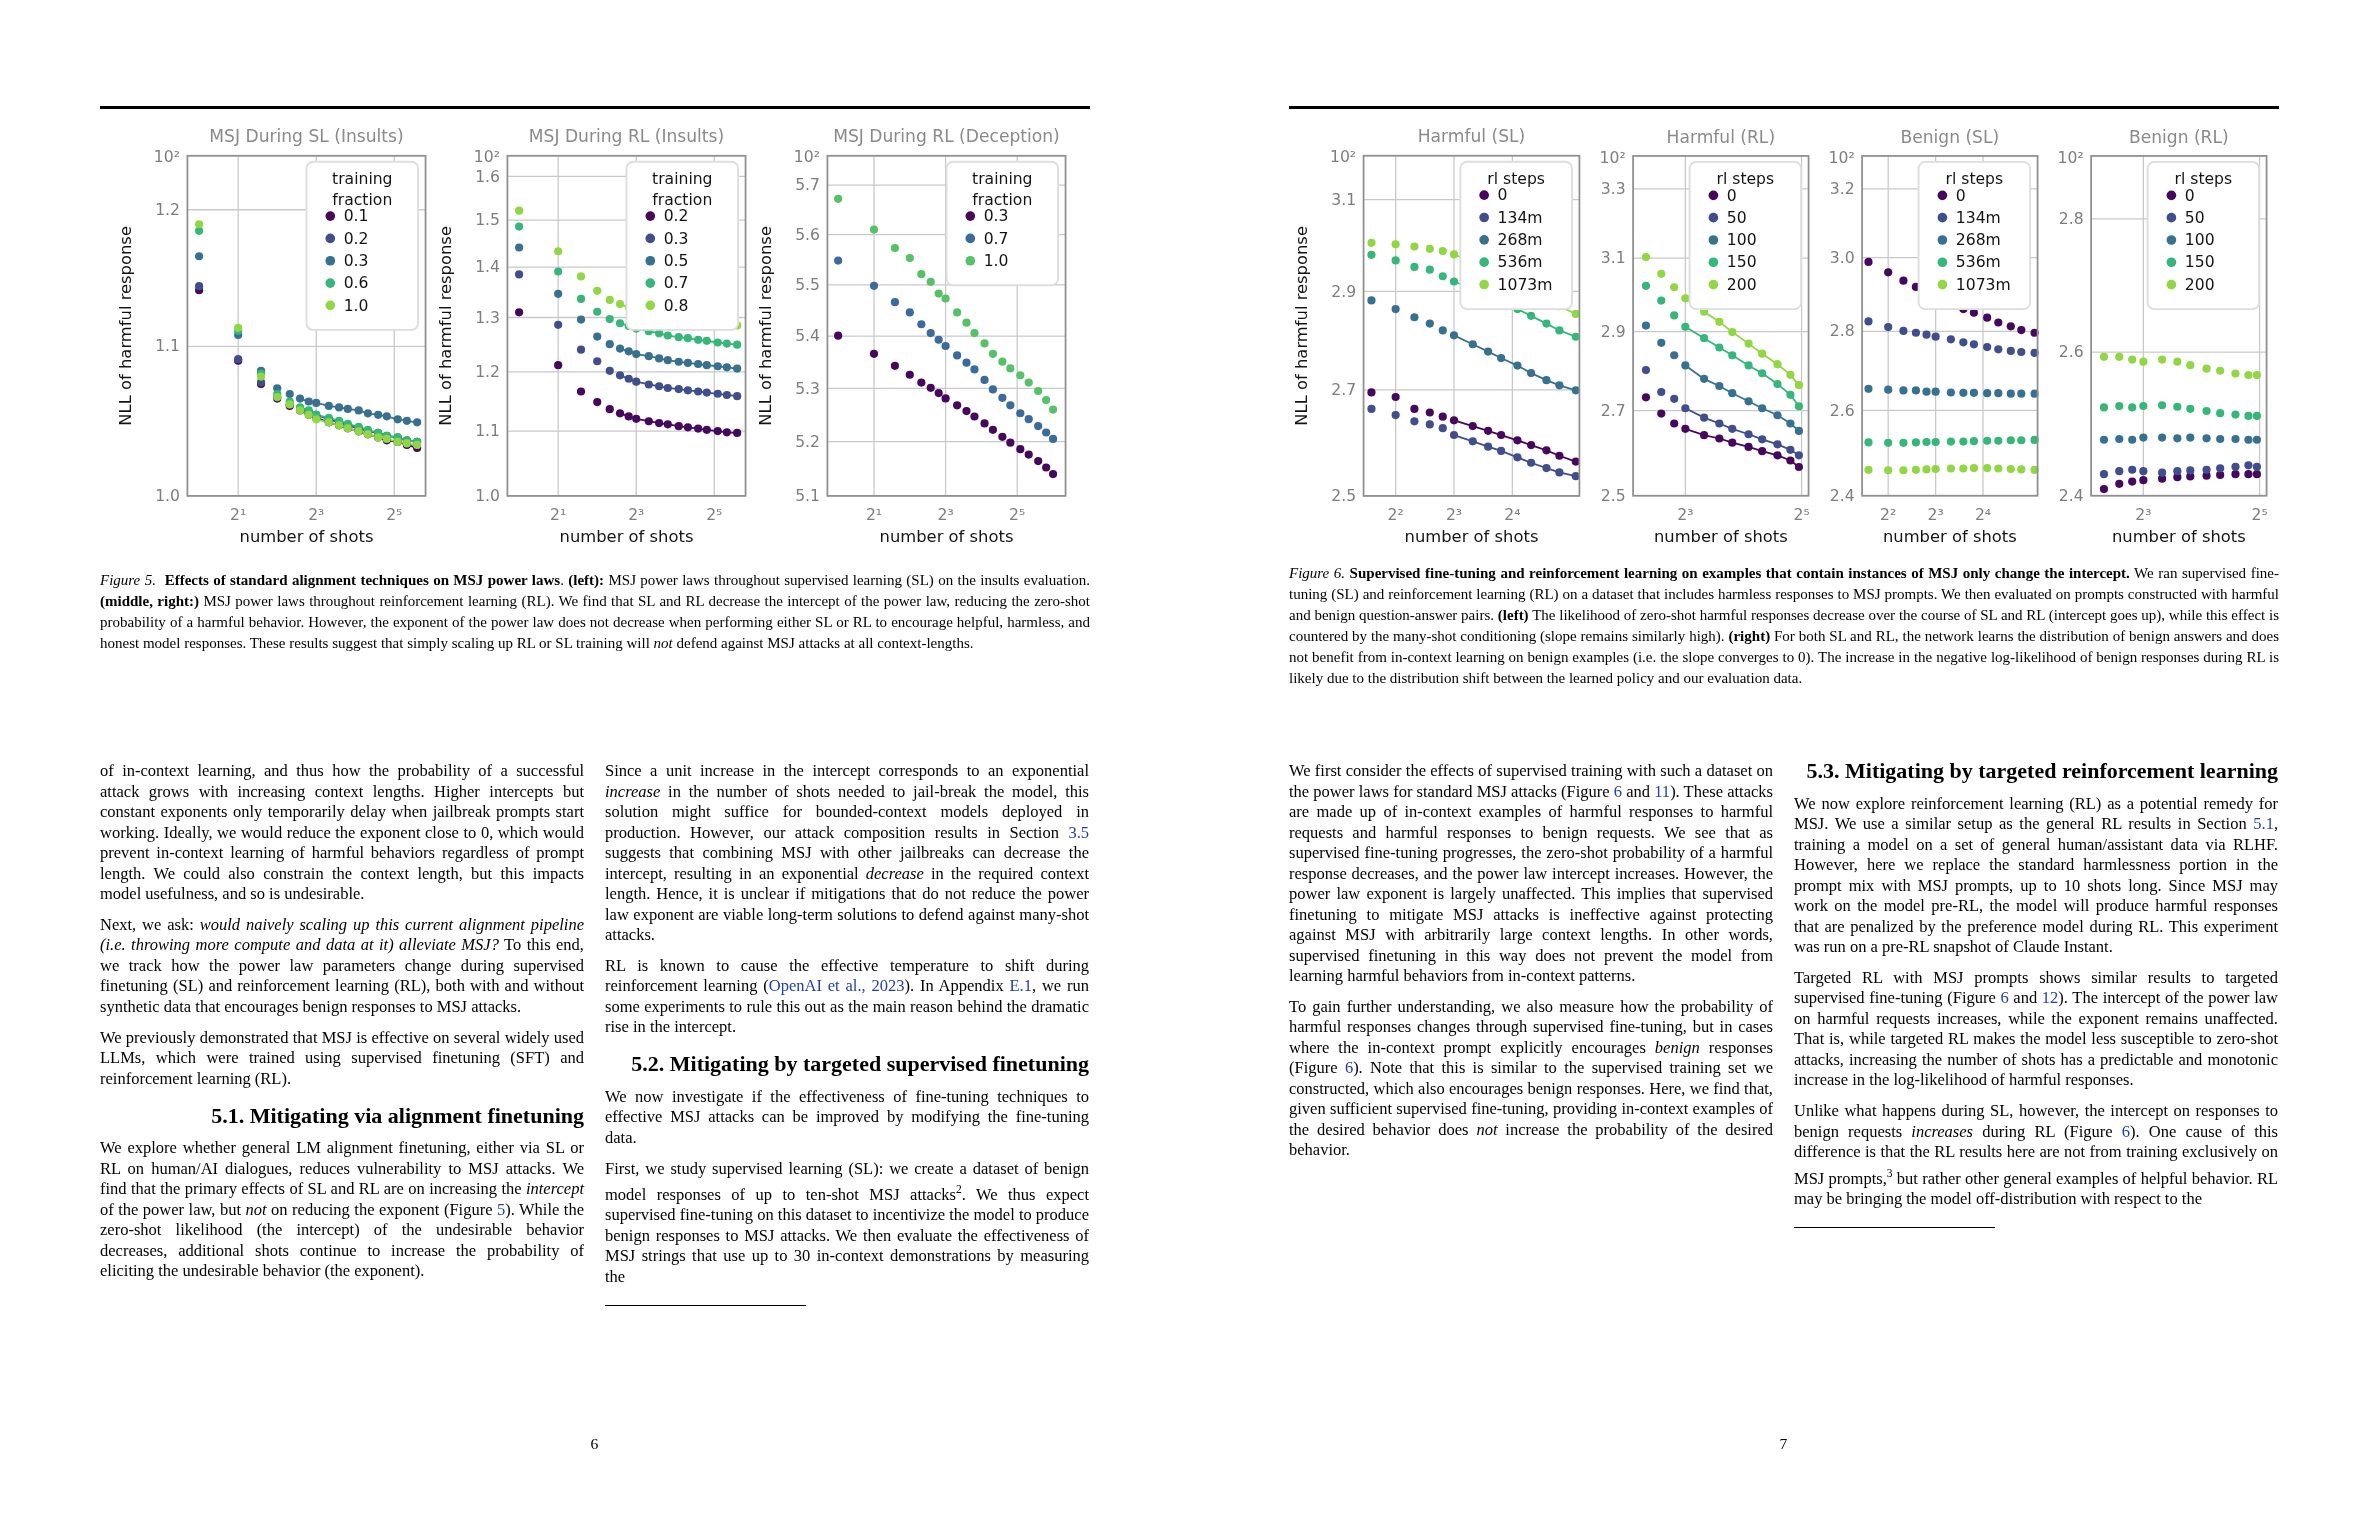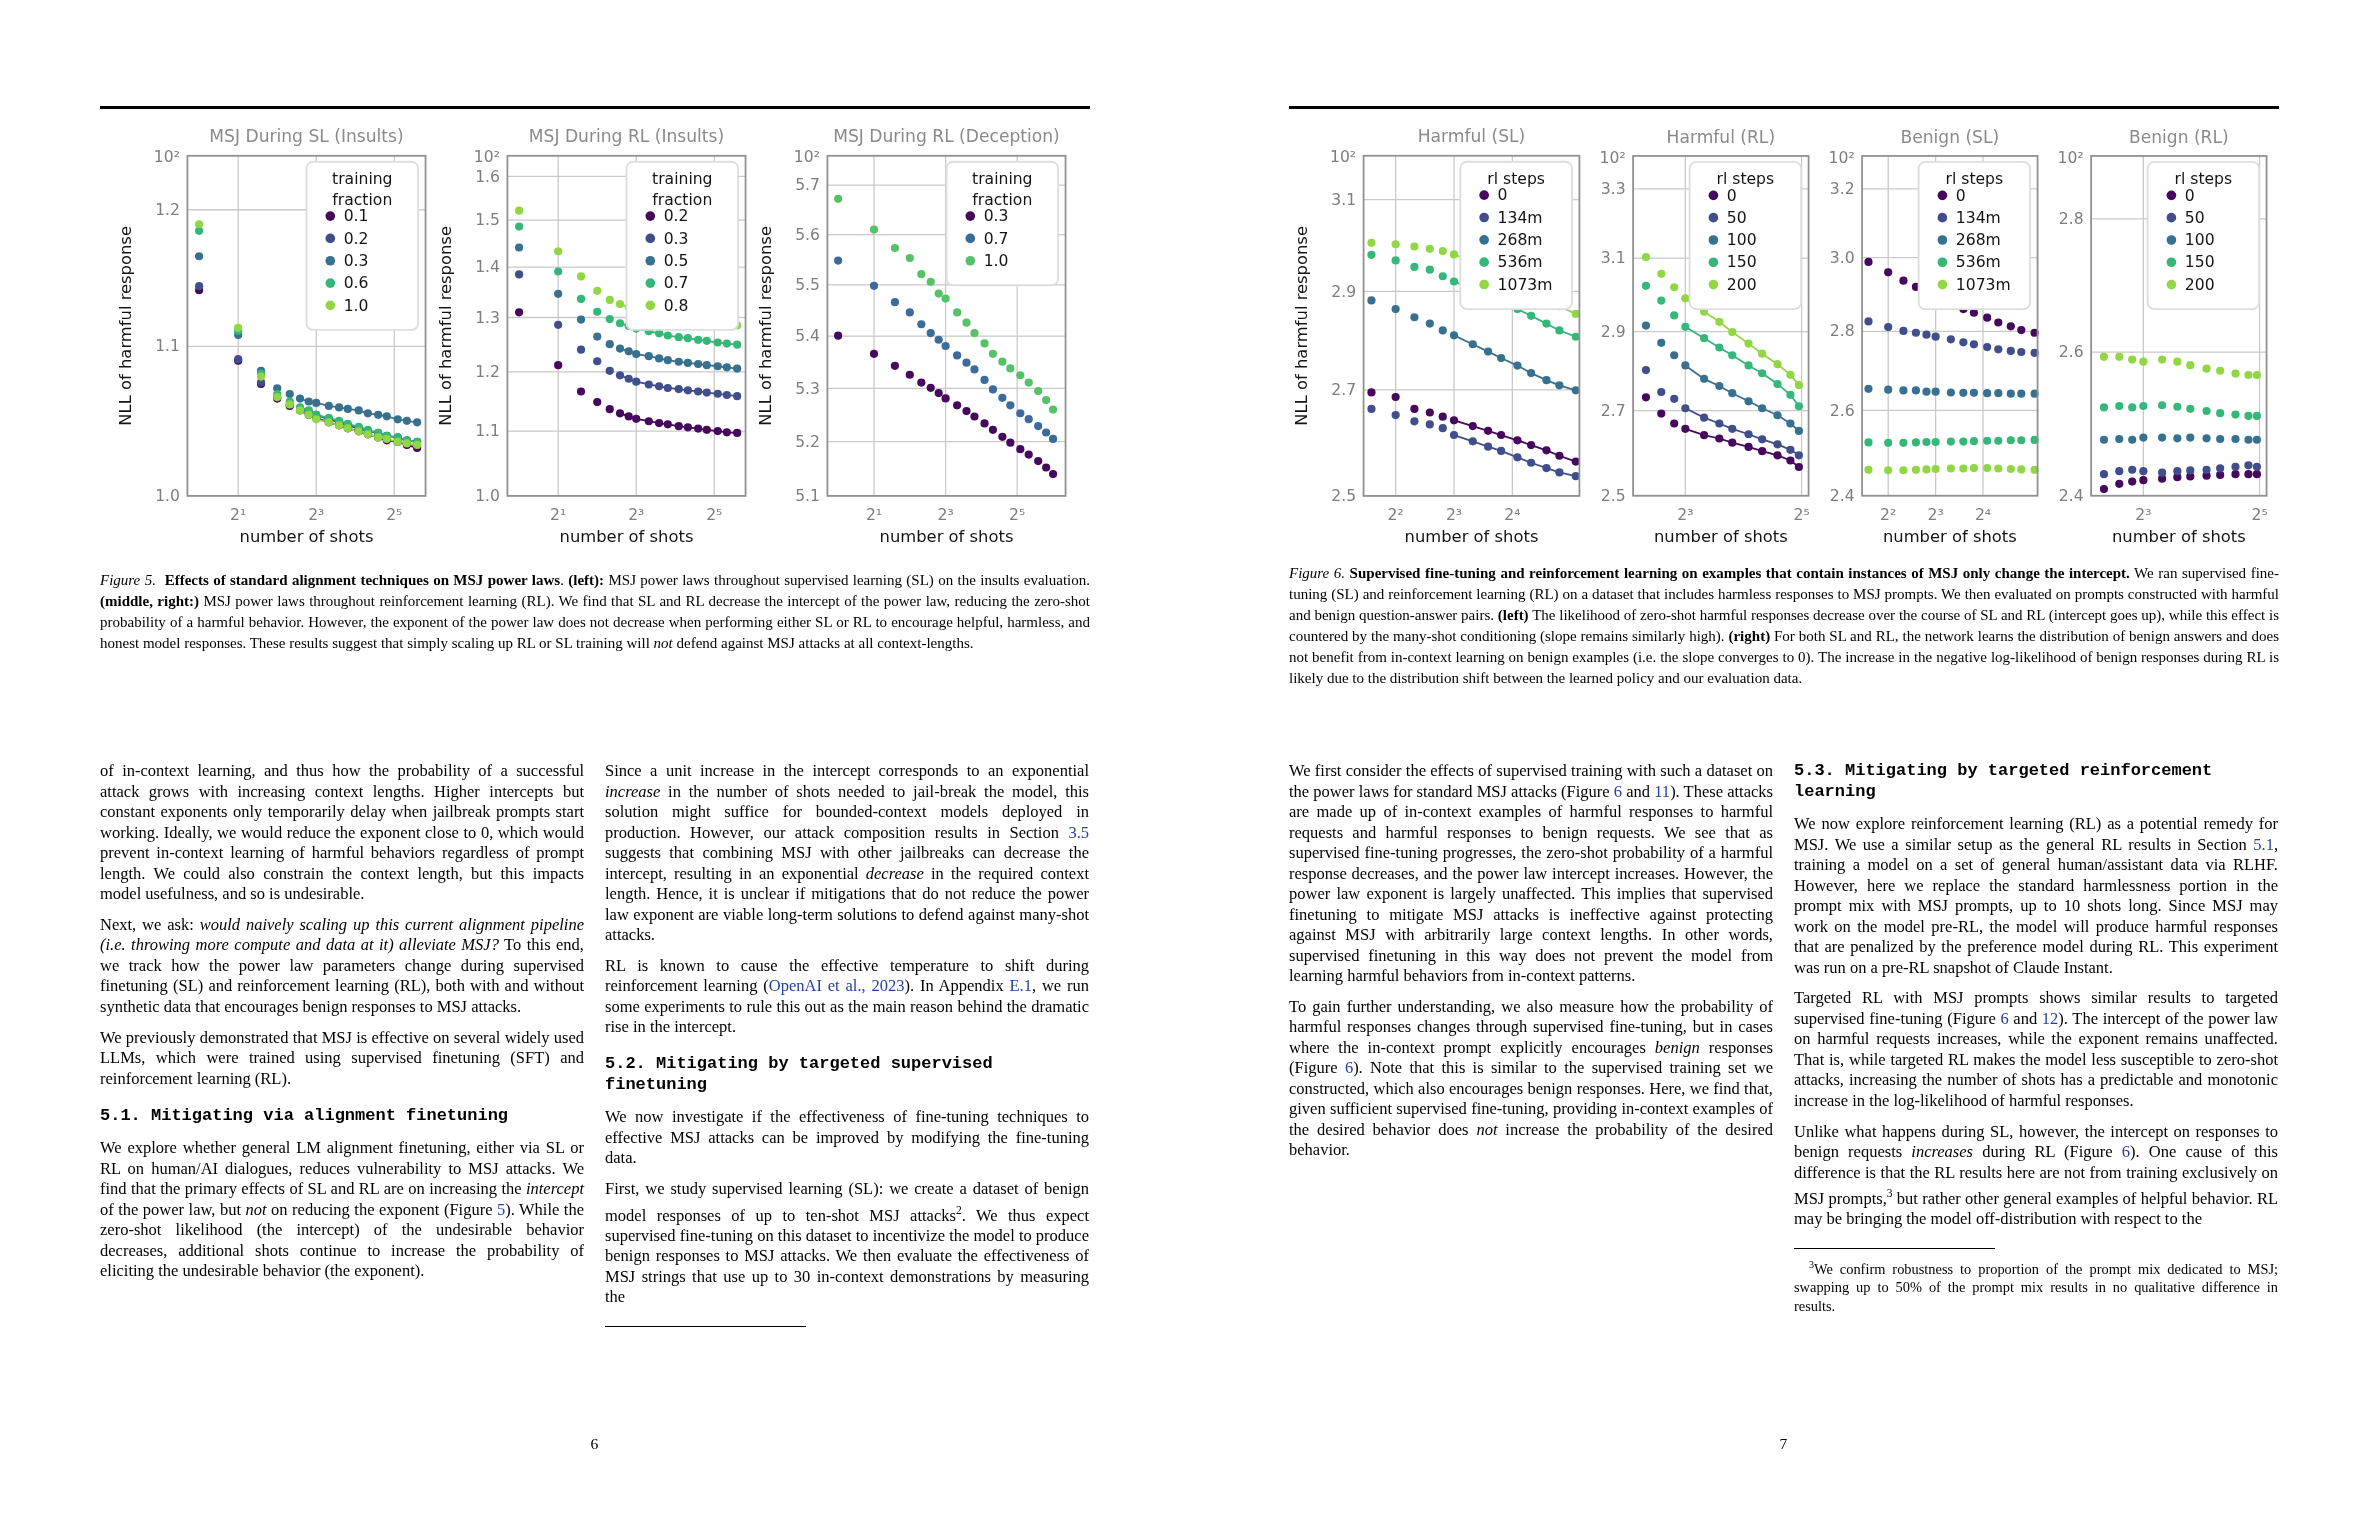--- a/index.html
+++ b/index.html
@@ -9,21 +9,21 @@
   #page6{left:0;} #page7{left:1189px;}
   .toprule{position:absolute;left:100px;top:106px;width:990px;height:3px;background:#000;}
   .figrow{position:absolute;top:123px;display:flex;align-items:flex-start;}
   #fig5row{left:113px;width:960px;}
   #fig6row{left:100px;width:990px;}
   .caption{position:absolute;left:100px;width:990px;font-size:15px;line-height:21px;text-align:justify;}
   #p6caption{top:570px;} #p7caption{top:563px;}
   .col{position:absolute;top:721px;width:484px;font-size:16.5px;line-height:20.5px;text-align:justify;margin-top:40px;}
   .c1{left:100px;} .c2{left:605px;}
   .col p{margin:0 0 10.4px 0;}
-  .sh{font-weight:bold;font-size:17px;margin:16.4px 0 12px 0;text-align:left;font-family:Liberation Mono, monospace;}
+  .sh{font-weight:bold;font-size:22px;margin:16.4px 0 12px 0;text-align:right;}
   a{color:#2440a5;text-decoration:none;cursor:pointer;}
   sup{font-size:70%;}
   .fnrule{width:201px;border-top:1.5px solid #000;margin:18px 0 7.4px 0;}
   .fn{font-size:14.4px;line-height:18.3px;}
   .fn p{text-indent:15px;margin:0;}
   .pnum{position:absolute;top:1435px;left:0;width:100%;text-align:center;font-size:15.6px;}
   .chart{flex:0 0 auto;}
   svg text{font-family:"DejaVu Sans",sans-serif;}
   .tick{font-size:21px;fill:#7d7d7d;}
   .ctitle{font-size:23px;fill:#8a8a8a;}
@@ -824,20 +824,17 @@
     <p>We first consider the effects of supervised training with such a dataset on the power laws for standard MSJ attacks (Figure <a>6</a> and <a>11</a>).  These attacks are made up of in-context examples of harmful responses to harmful requests and harmful responses to benign requests.  We see that as supervised fine-tuning progresses, the zero-shot probability of a harmful response decreases, and the power law intercept increases. However, the power law exponent is largely unaffected. This implies that supervised finetuning to mitigate MSJ attacks is ineffective against protecting against MSJ with arbitrarily large context lengths.  In other words, supervised finetuning in this way does not prevent the model from learning harmful behaviors from in-context patterns.</p>
     <p>To gain further understanding, we also measure how the probability of harmful responses changes through supervised fine-tuning, but in cases where the in-context prompt explicitly encourages <i>benign</i> responses (Figure <a>6</a>). Note that this is similar to the supervised training set we constructed, which also encourages benign responses.  Here, we find that, given sufficient supervised fine-tuning, providing in-context examples of the desired behavior does <i>not</i> increase the probability of the desired behavior.</p>
   </div>
 
   <div class="col c2">
     <div class="sh" style="margin-top:0;">5.3. Mitigating by targeted reinforcement learning</div>
     <p>We now explore reinforcement learning (RL) as a potential remedy for MSJ. We use a similar setup as the general RL results in Section <a>5.1</a>, training a model on a set of general human/assistant data via RLHF. However, here we replace the standard harmlessness portion in the prompt mix with MSJ prompts, up to 10 shots long. Since MSJ may work on the model pre-RL, the model will produce harmful responses that are penalized by the preference model during RL. This experiment was run on a pre-RL snapshot of Claude Instant.</p>
     <p>Targeted RL with MSJ prompts shows similar results to targeted supervised fine-tuning (Figure <a>6</a> and <a>12</a>). The intercept of the power law on harmful requests increases, while the exponent remains unaffected.  That is, while targeted RL makes the model less susceptible to zero-shot attacks, increasing the number of shots has a predictable and monotonic increase in the log-likelihood of harmful responses.</p>
     <p>Unlike what happens during SL, however, the intercept on responses to benign requests <i>increases</i> during RL (Figure <a>6</a>). One cause of this difference is that the RL results here are not from training exclusively on MSJ prompts,<sup>3</sup> but rather other general examples of helpful behavior. RL may be bringing the model off-distribution with respect to the</p>
     <div class="fnrule"></div>
-    <div class="fn">
-      <p><sup>3</sup>We confirm robustness to proportion of the prompt mix dedicated to MSJ; swapping up to 50% of the prompt mix results in no qualitative difference in results.</p>
-    </div>
   </div>
 
   <div class="pnum">7</div>
 </div>
 
 
 </body></html>

